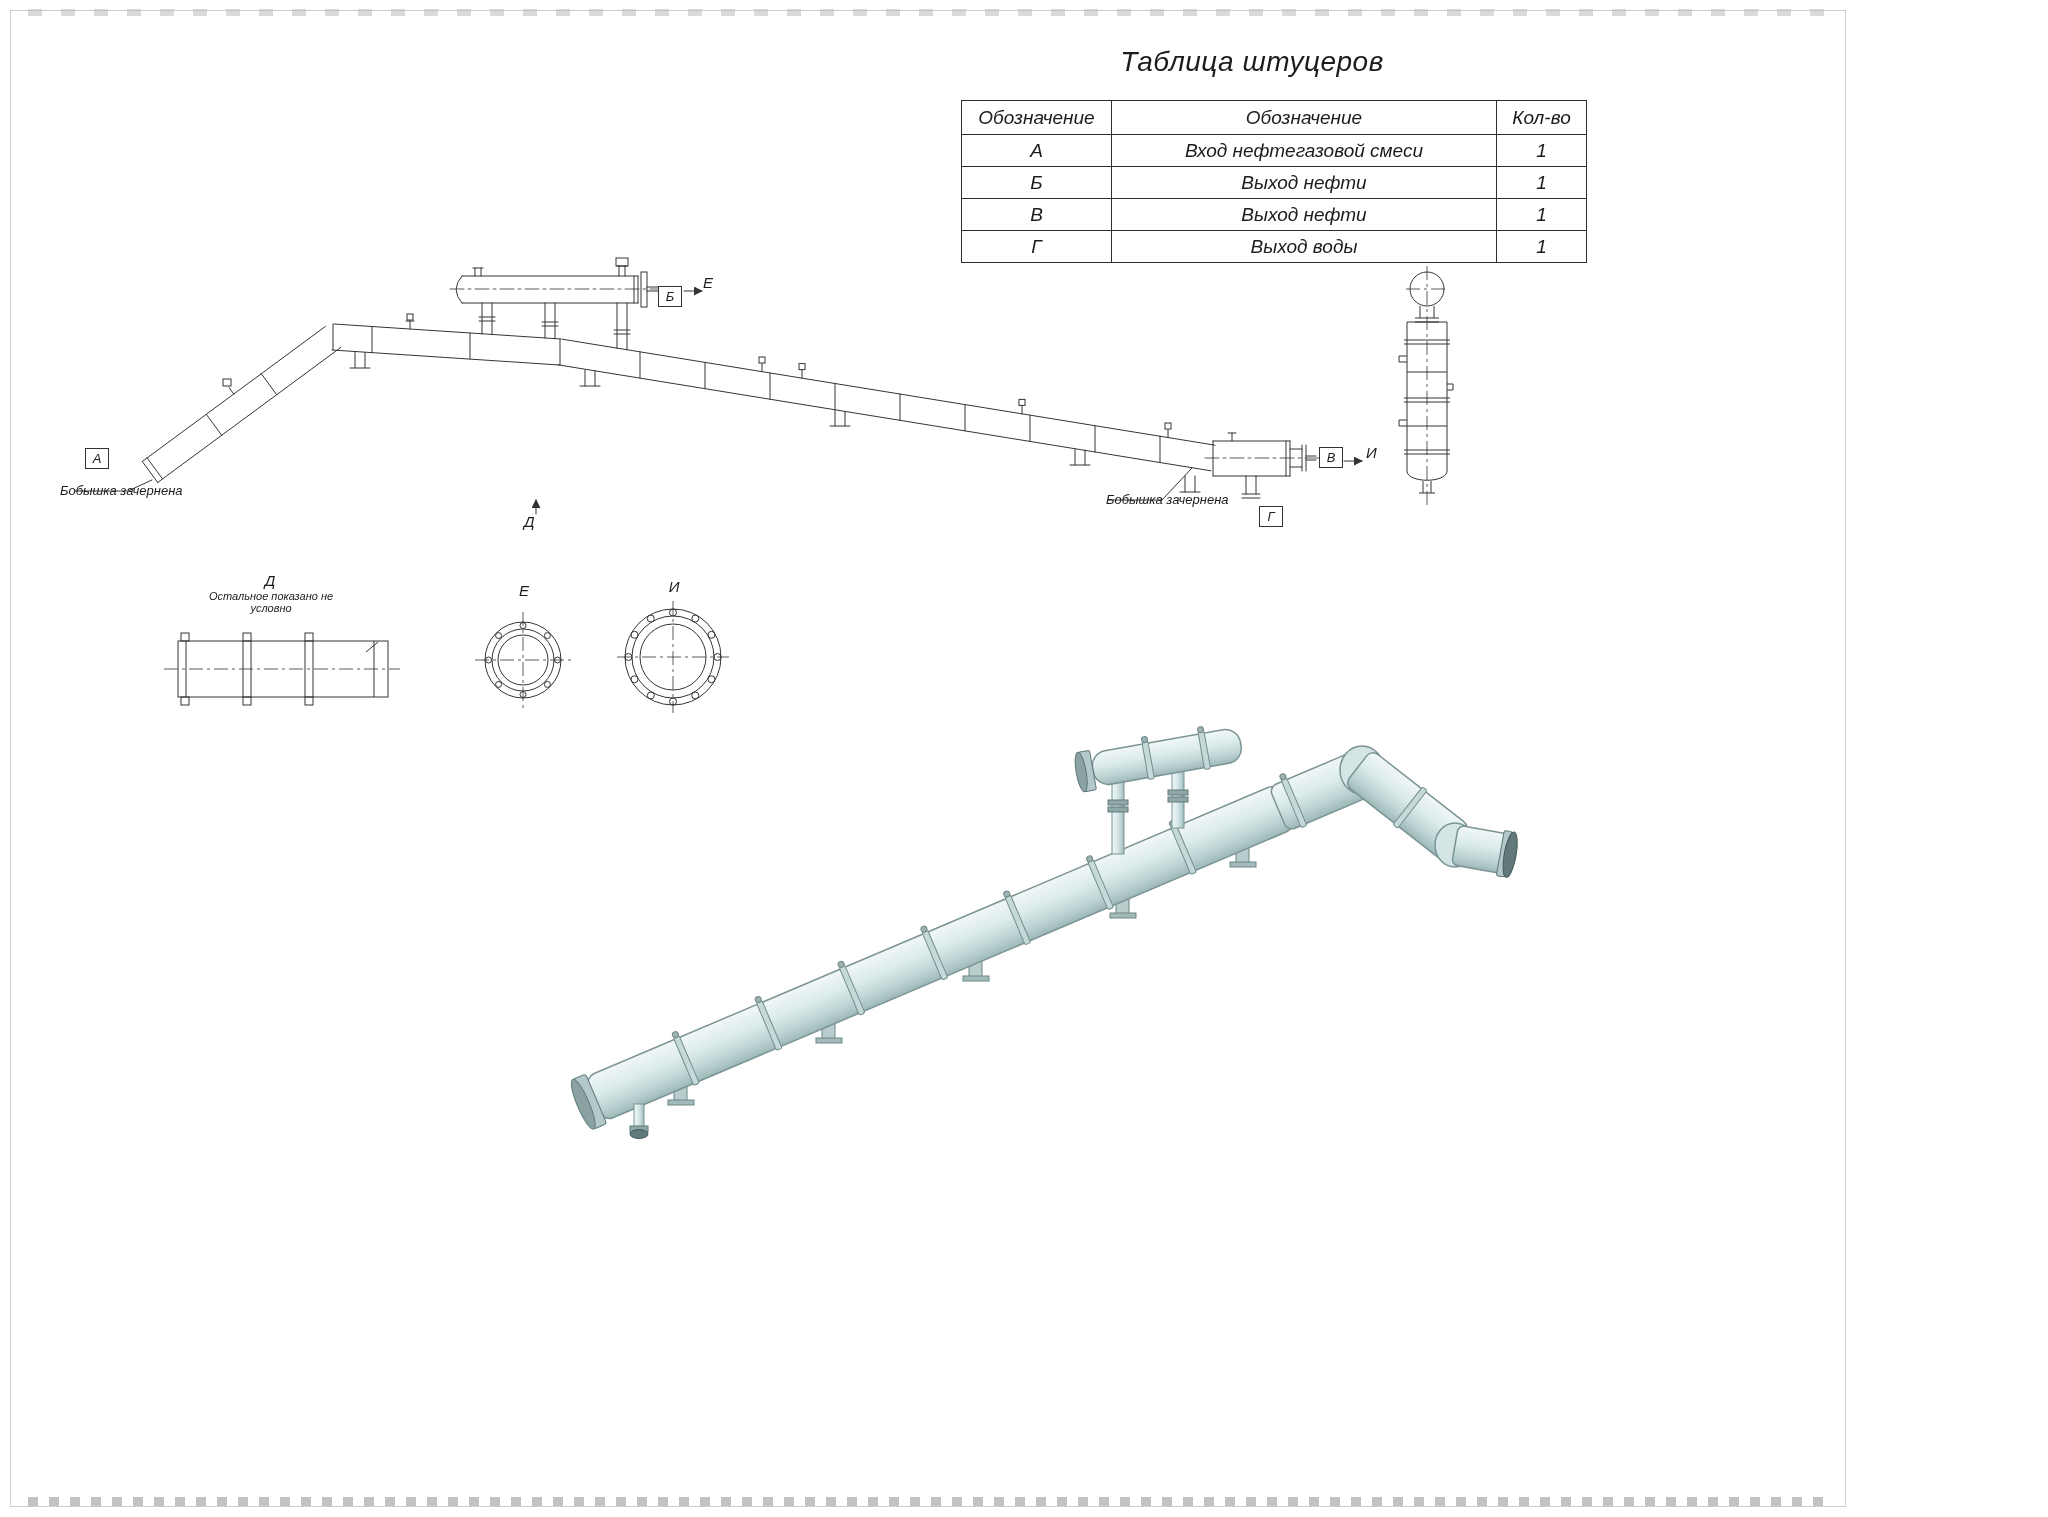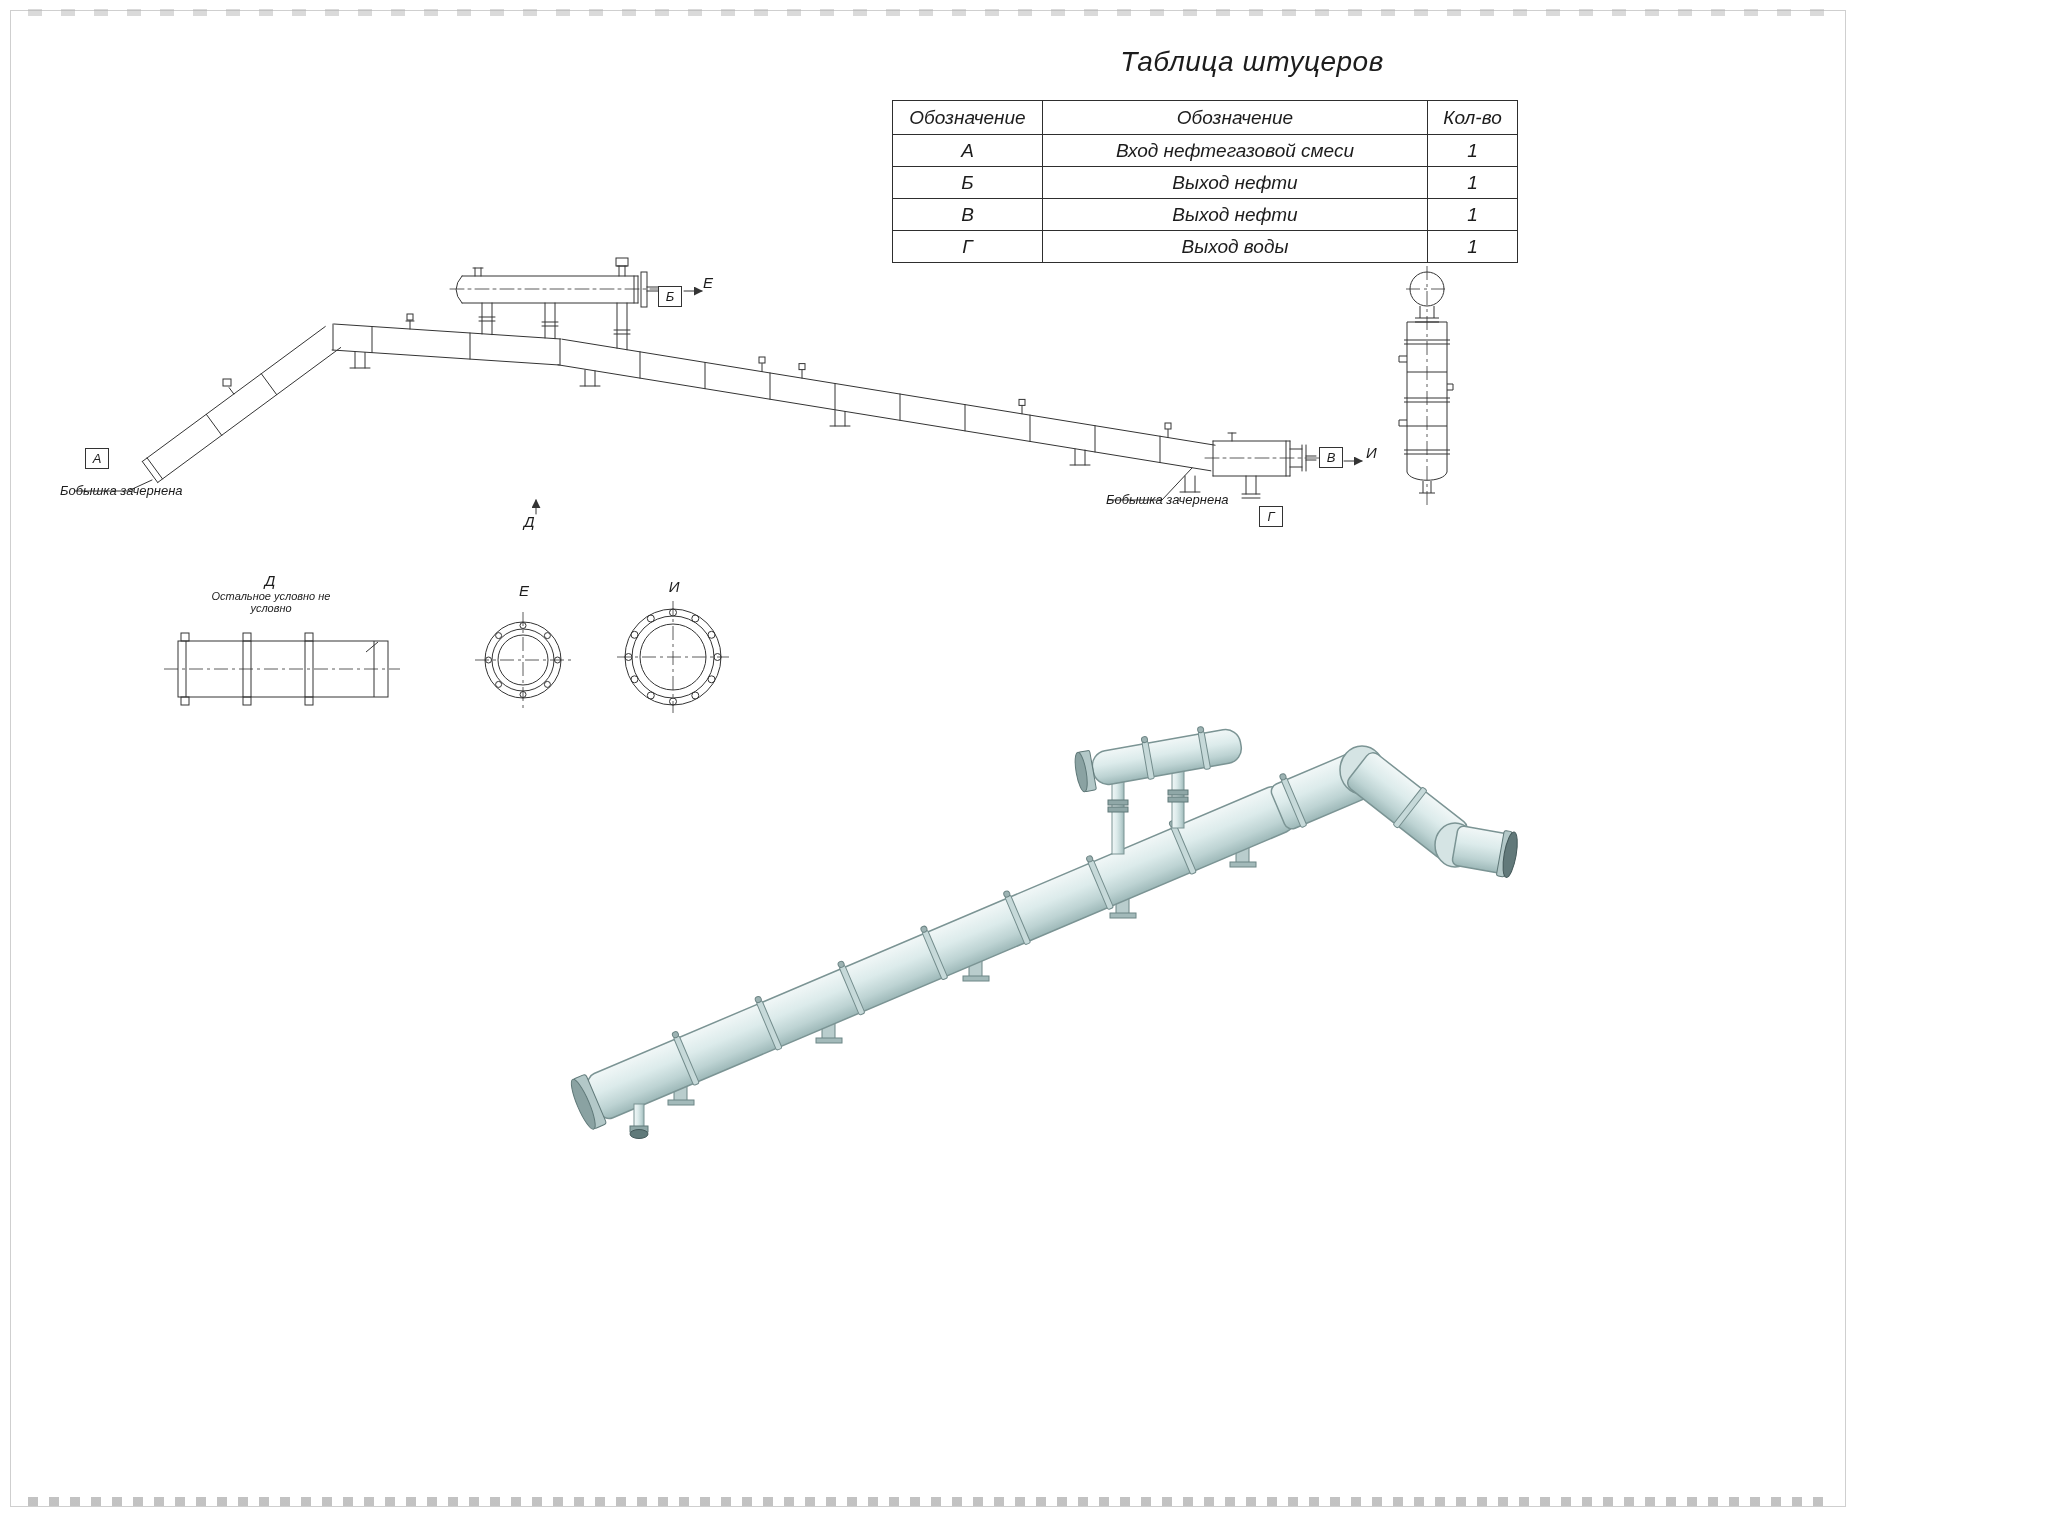--- a/index.html
+++ b/index.html
@@ -10,21 +10,21 @@
   .abs{position:absolute;}
   .frame{position:absolute;left:10px;top:10px;right:10px;bottom:10px;border:1px solid #cfcfcf;pointer-events:none;}
   .scan-strip{position:absolute;left:28px;right:28px;height:7px;opacity:.5;}
   .scan-top{top:9px;background:repeating-linear-gradient(90deg,#b5b5b5 0 14px,transparent 14px 33px);}
   .scan-bottom{top:1497px;height:9px;opacity:.6;background:repeating-linear-gradient(90deg,#9a9a9a 0 10px,transparent 10px 21px);}
   .doc-title{
     left:1052px;top:46px;width:400px;text-align:center;
     font-style:italic;font-size:28px;color:#1c1c1c;letter-spacing:.5px;
   }
   table.nozzle{
-    position:absolute;left:892px;top:100px;width:625px;border-collapse:collapse;
+    position:absolute;left:961px;top:100px;width:625px;border-collapse:collapse;
     font-style:italic;font-size:19px;color:#1c1c1c;table-layout:fixed;
   }
   table.nozzle th,table.nozzle td{border:1px solid #2e2e2e;height:31px;padding:0;}
   table.nozzle th{font-weight:normal;text-align:center;height:33px;}
   td.c-designation,td.c-qty{text-align:center;}
   td.c-name{text-align:center;padding-left:14px;}
   col.w-des{width:150px;} col.w-name{width:385px;} col.w-qty{width:90px;}
   .marker-box{
     width:22px;height:19px;border:1px solid #333;background:#fff;
     display:flex;align-items:center;justify-content:center;
@@ -397,21 +397,21 @@
   <div class="abs marker-box" style="left:658px;top:286px;">Б</div>
   <div class="abs marker-box" style="left:1319px;top:447px;">В</div>
   <div class="abs marker-box" style="left:1259px;top:506px;">Г</div>
 
   <div class="abs view-letter" style="left:703px;top:274px;">Е</div>
   <div class="abs view-letter" style="left:1366px;top:444px;">И</div>
   <div class="abs view-letter" style="left:524px;top:513px;">Д</div>
 
   <div class="abs view-title" style="left:258px;top:572px;width:24px;">Д</div>
   <div class="abs view-note" style="left:195px;top:590px;width:152px;">
-    <div>Остальное условно не</div>
+    <div>Остальное показано не</div>
     <div>условно</div>
   </div>
   <div class="abs view-title" style="left:512px;top:582px;width:24px;">Е</div>
   <div class="abs view-title" style="left:662px;top:578px;width:24px;">И</div>
 
   <div class="abs callout" style="left:60px;top:483px;">Бобышка зачернена</div>
   <div class="abs callout" style="left:1106px;top:492px;">Бобышка зачернена</div>
 
 </div>
 

